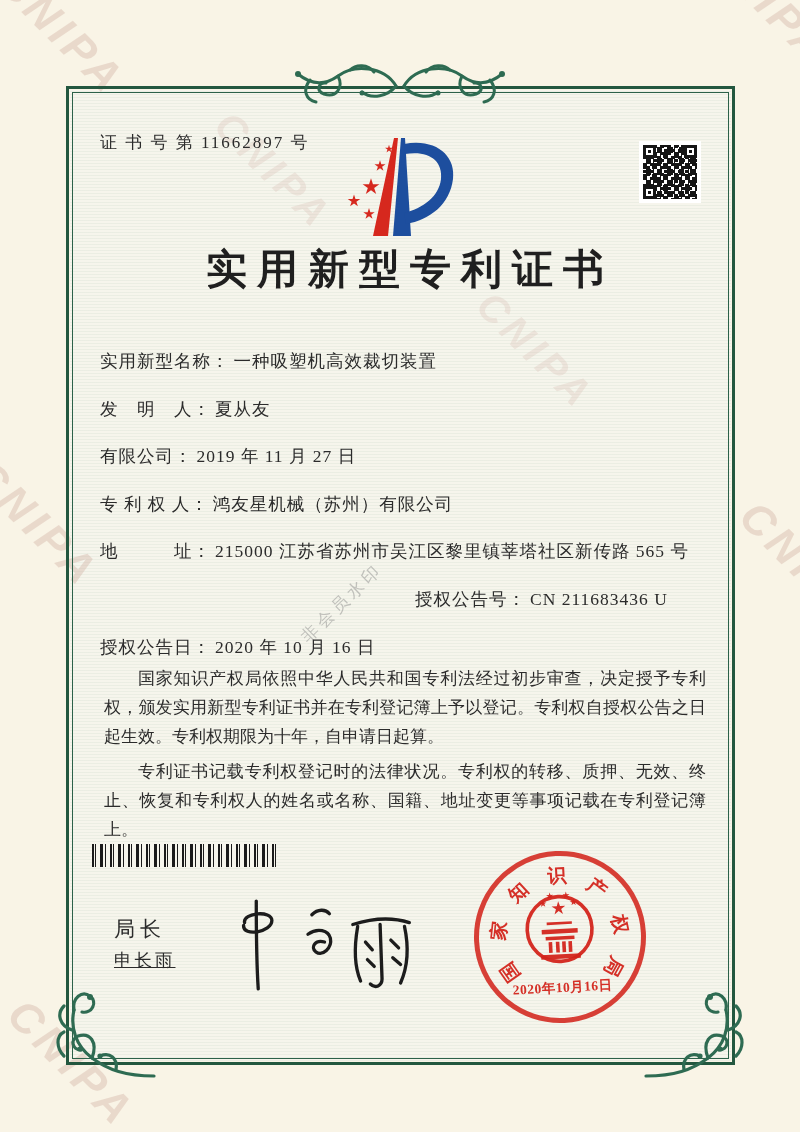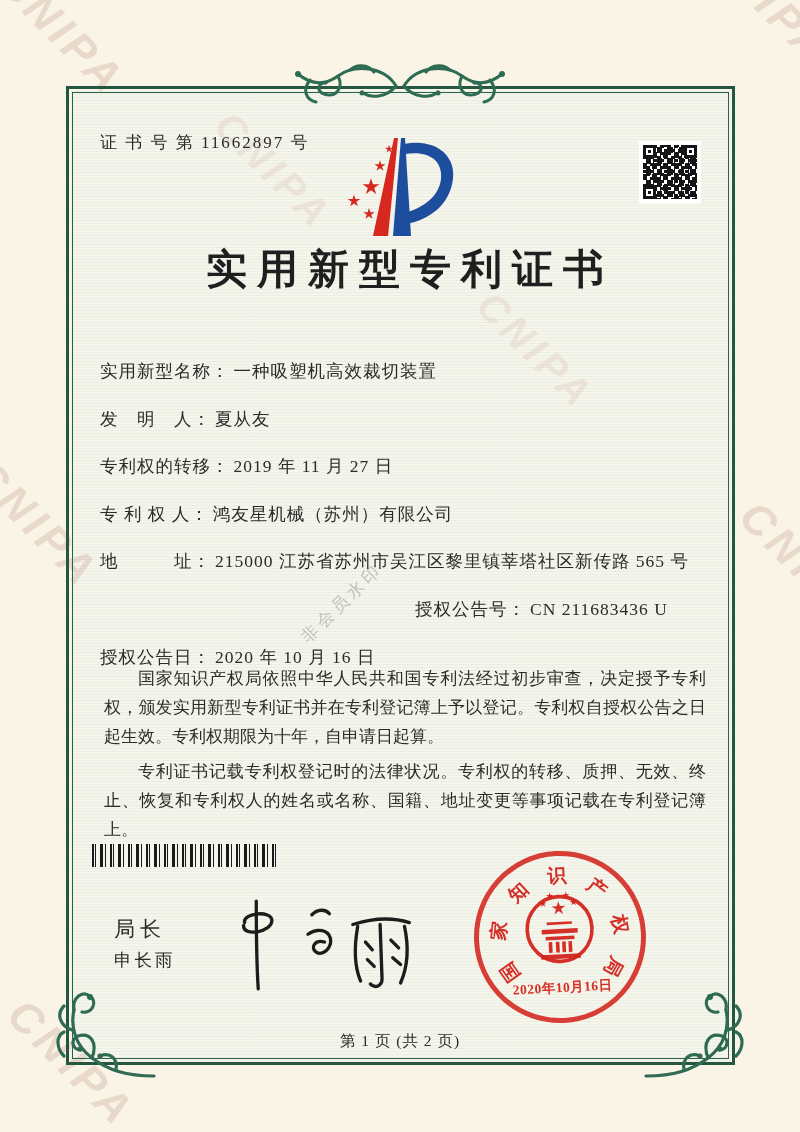--- a/index.html
+++ b/index.html
@@ -61,41 +61,41 @@
   .qr-f::after { content:""; position:absolute; inset:2px; background:#151515; }
   .qr-f.tl { left:4px; top:4px; } .qr-f.tr { right:4px; top:4px; } .qr-f.bl { left:4px; bottom:4px; }
 
   .logo { position:absolute; left:338px; top:134px; width:132px; height:104px; }
 
   .title {
     position:absolute; left:0; right:0; top:242px; text-align:center;
     font-size:41px; font-weight:bold; letter-spacing:10px; color:#1f1f1f;padding-left:20px;
   }
 
-  .fields { position:absolute; left:100px; top:359px; width:612px; }
+  .fields { position:absolute; left:100px; top:349px; width:612px; }
   .frow { height:24px; margin-bottom:23.5px; font-size:17.5px; letter-spacing:1px; white-space:nowrap; }
   .frow .lab { margin-right:4px; }
   .frow-split { display:flex; }
   .frow-split .col-l { width:315px; flex:none;margin-top:48px; }
 
   .paras {
     position:absolute; left:98px; top:658px; width:614px;
     font-size:17px; line-height:29px; text-align:justify;
   }
   .paras p { margin:6px; text-indent:2em; }
 
   .barcode {
     position:absolute; left:92px; top:844px; width:184px; height:23px;
     background:repeating-linear-gradient(90deg,
       #1b1b1b 0 2px, #f6f5ec 2px 3px, #1b1b1b 3px 4px, #f6f5ec 4px 8px,
       #1b1b1b 8px 11px, #f6f5ec 11px 13px, #1b1b1b 13px 14px, #f6f5ec 14px 18px);
   }
 
   .sig-pos  { position:absolute; left:114px; top:915px; font-size:21px; letter-spacing:5px; }
-  .sig-name { position:absolute; left:114px; top:948px; font-size:17.5px; letter-spacing:3px; }
+  .sig-name { position:absolute; left:114px; top:948px; font-size:17.5px; letter-spacing:3px;text-decoration:underline; }
   .sig-hand { position:absolute; left:228px; top:893px; width:195px; height:102px; }
 
   
   .seal {
     position:absolute; left:474px; top:851px; width:172px; height:172px;
     border-radius:50%; border:5px solid rgba(211,37,28,0.88);
     box-sizing:border-box; transform:rotate(-3deg);
     mix-blend-mode:multiply; z-index:4;
   }
   .seal-char {
@@ -215,21 +215,21 @@
     <div class="title">实用新型专利证书</div>
 
     <div class="fields">
       <div class="frow">
         <span class="lab">实用新型名称：</span><span>一种吸塑机高效裁切装置</span>
       </div>
       <div class="frow">
         <span class="lab">发　明　人：</span><span>夏从友</span>
       </div>
       <div class="frow">
-        <span class="lab">专利权的转移：</span><span>2019 年 11 月 27 日</span>
+        <span class="lab">有限公司：</span><span>2019 年 11 月 27 日</span>
       </div>
       <div class="frow">
         <span class="lab">专 利 权 人：</span><span>鸿友星机械（苏州）有限公司</span>
       </div>
       <div class="frow">
         <span class="lab">地　　　址：</span><span>215000 江苏省苏州市吴江区黎里镇莘塔社区新传路 565 号</span>
       </div>
       <div class="frow frow-split">
         <span class="col-l">
           <span class="lab">授权公告日：</span><span>2020 年 10 月 16 日</span>
@@ -289,16 +289,15 @@
           <rect x="37" y="64" width="4" height="12"></rect>
           <rect x="45" y="64" width="4" height="12"></rect>
           <rect x="52" y="64" width="4" height="12"></rect>
           <rect x="59" y="64" width="4" height="12"></rect>
           <rect x="28" y="78" width="44" height="5"></rect>
         </g>
       </svg>
       <div class="seal-date">2020年10月16日</div>
     </div>
 
-    <div class="pageno">第 1 页 (共 2 页)</div>
 
   </div>
 </div>
 
 </body></html>

